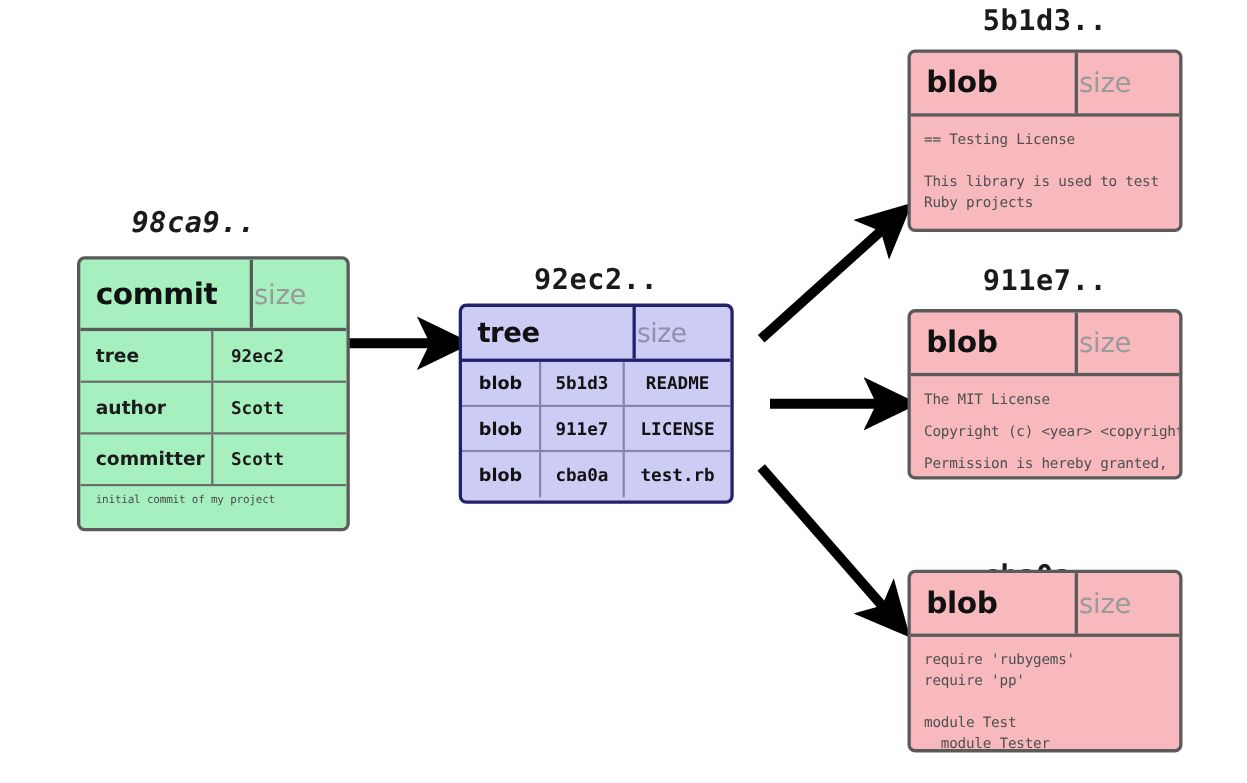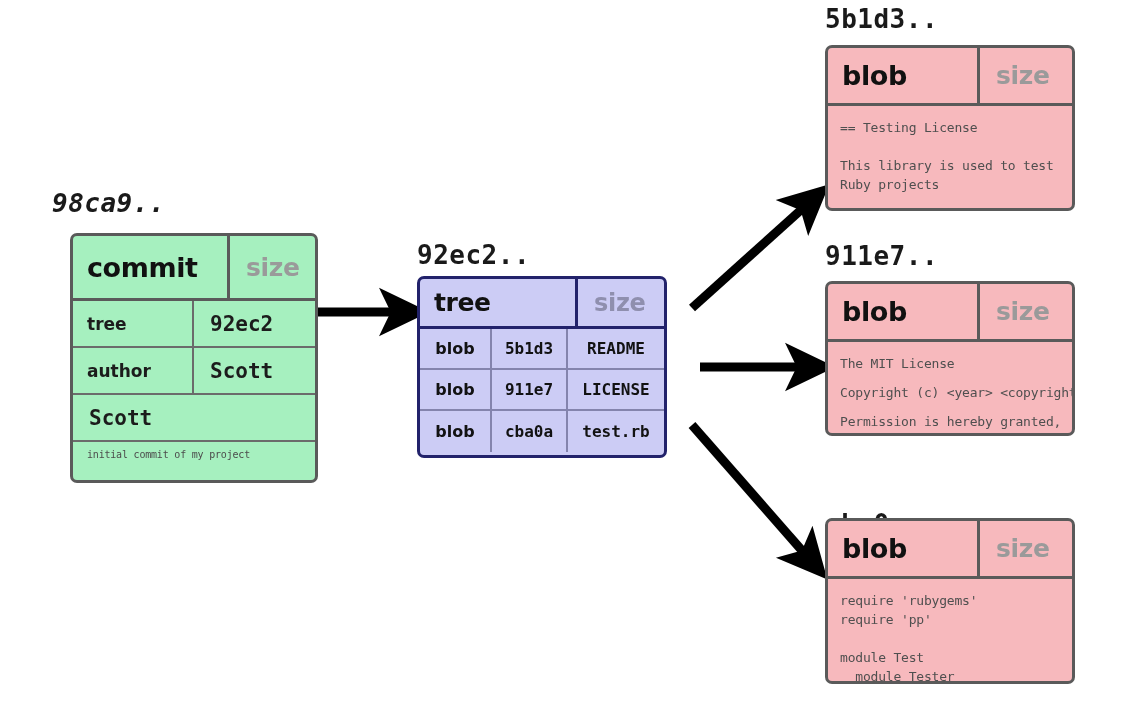--- a/index.html
+++ b/index.html
@@ -22,20 +22,21 @@
 
   
   .node-title {
     position: absolute;
     font-family: "DejaVu Sans Mono", monospace;
     font-size: 26px;
     font-weight: 700;
     color: #1a1a1a;
     letter-spacing: 0.5px;
     white-space: nowrap;
+    text-align: center;
   }
 
   
   .obj {
     position: absolute;
     box-sizing: border-box;
     border-radius: 7px;
     overflow: hidden;
   }
 
@@ -53,25 +54,24 @@
     font-size: 27px;
     font-weight: 700;
     color: #111111;
     letter-spacing: -0.4px;
   }
   .obj-size {
     flex: 1 1 auto;
     box-sizing: border-box;
     display: flex;
     align-items: center;
-    padding-left: 16px;
+    padding-left: 1px;
     font-size: 25px;
     color: #9a9a9a;
     letter-spacing: -0.3px;
-    font-weight: bold;
   }
 
   .obj-body {
     box-sizing: border-box;
     width: 100%;
   }
 
   .row {
     display: flex;
     box-sizing: border-box;
@@ -107,21 +107,21 @@
     width: 121px;
     border-right: 2px solid #6b6b6b;
     font-family: "DejaVu Sans", sans-serif;
     font-size: 17px;
     font-weight: 600;
     padding-left: 14px;
   }
   .commit .cell-val {
     flex: 1;
     font-family: "DejaVu Sans Mono", monospace;
-    font-size: 21px;
+    font-size: 16px;
     font-weight: 700;
     padding-left: 16px;
   }
   .commit .msg-row {
     height: 53px;
     padding: 7px 0 0 14px;
     box-sizing: border-box;
     font-family: "DejaVu Sans Mono", monospace;
     font-size: 10px;
     color: #4c4c4c;
@@ -219,20 +219,21 @@
     <div class="obj-body">
       <div class="row">
         <div class="cell cell-key">tree</div>
         <div class="cell cell-val">92ec2</div>
       </div>
       <div class="row">
         <div class="cell cell-key">author</div>
         <div class="cell cell-val">Scott</div>
       </div>
       <div class="row">
+        <div class="cell cell-key">committer</div>
         <div class="cell cell-val">Scott</div>
       </div>
       <div class="msg-row">initial commit of my project</div>
     </div>
   </div>
 
   <div class="node-title" style="left:417px; top:240px; width:250px;">92ec2..</div>
 
   <div class="obj tree" style="left:417px; top:276px; width:250px; height:182px;">
     <div class="obj-header">

